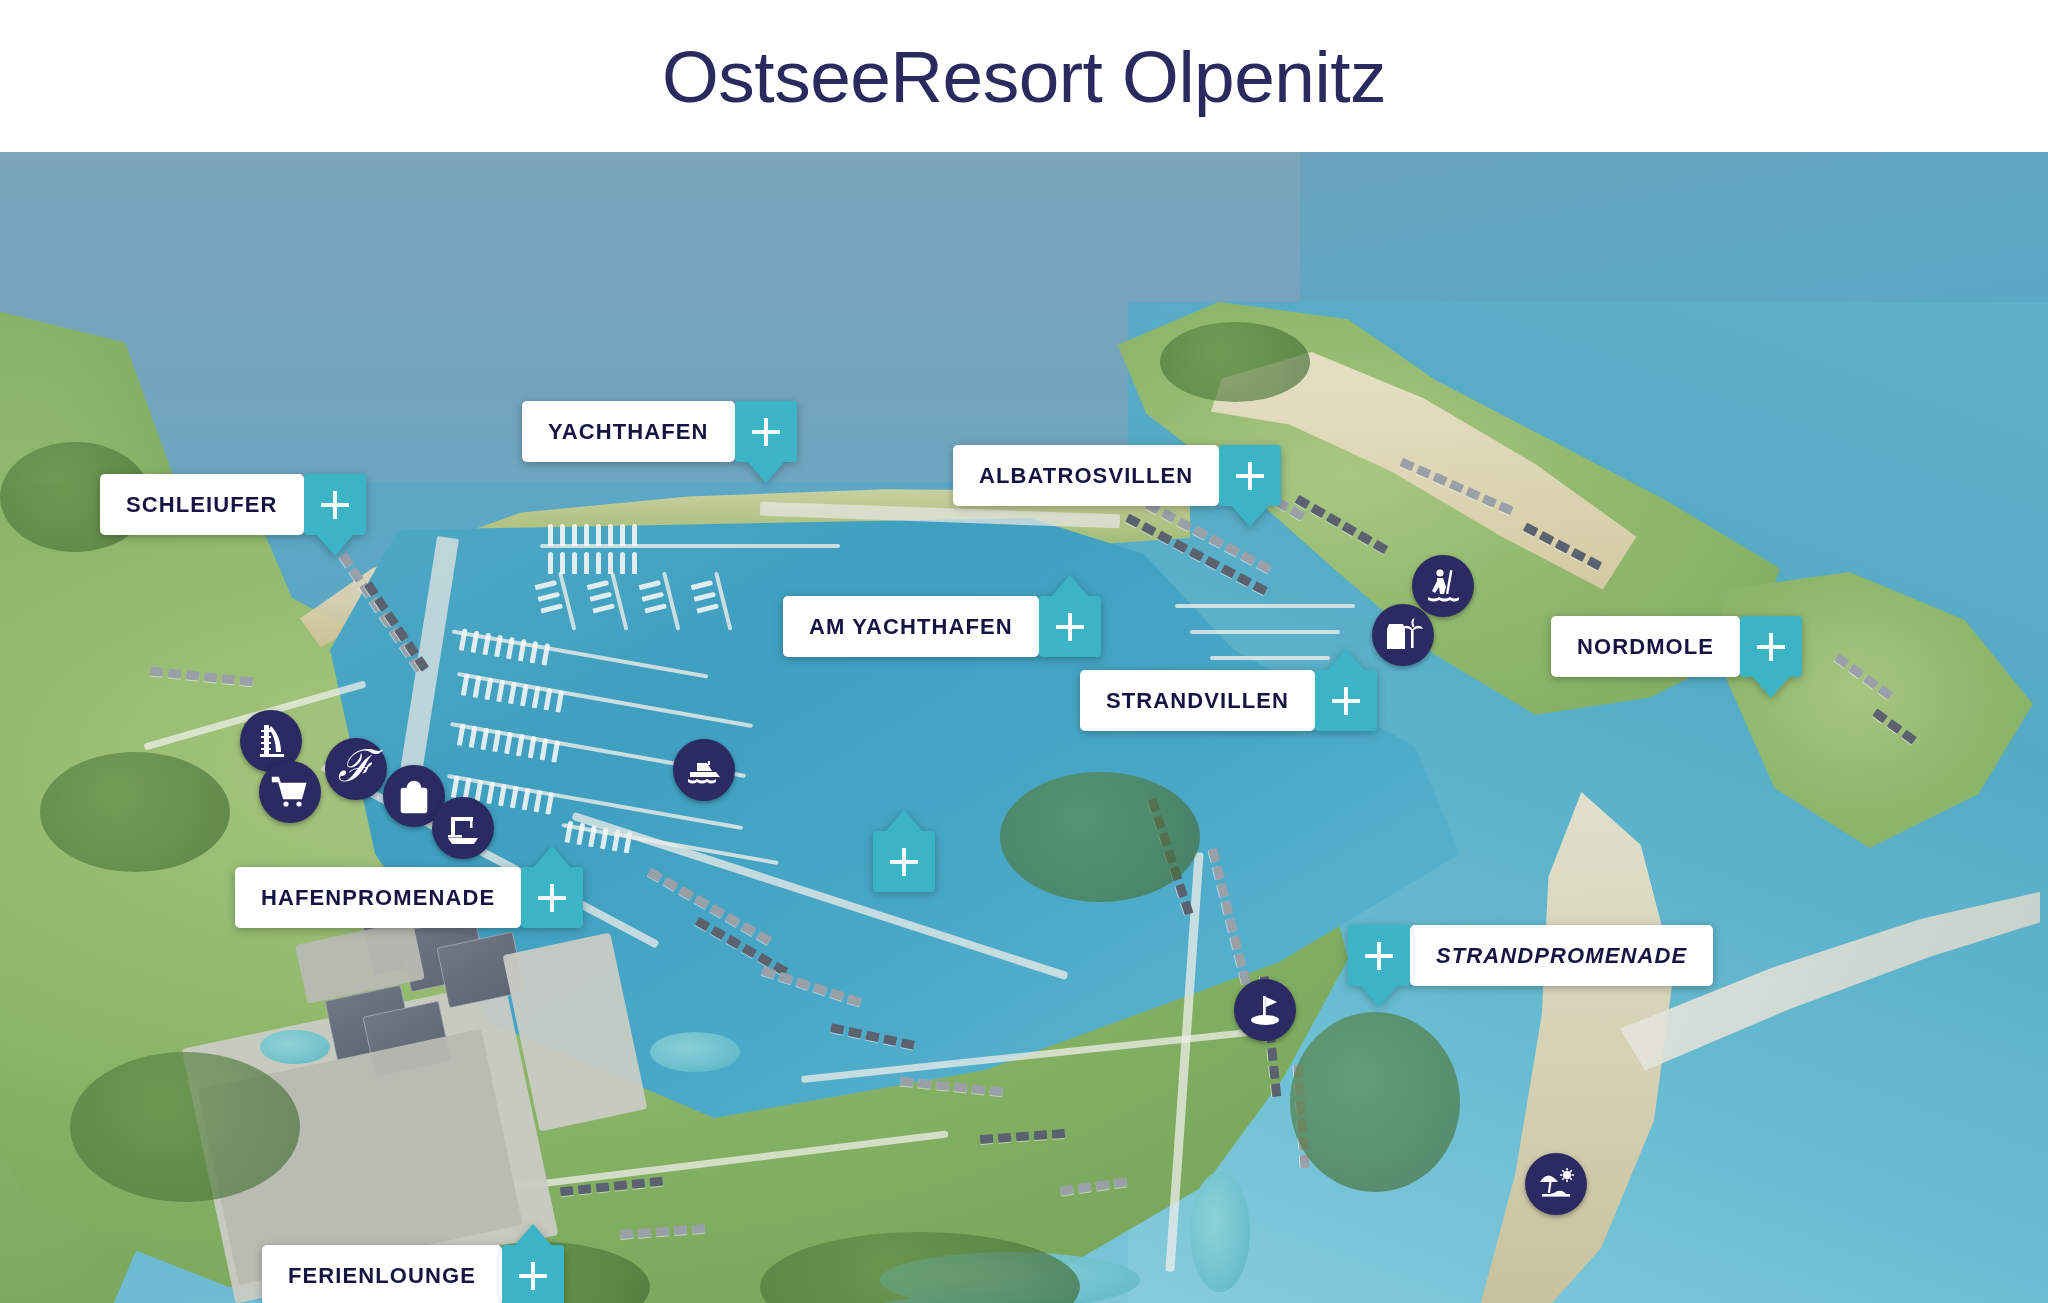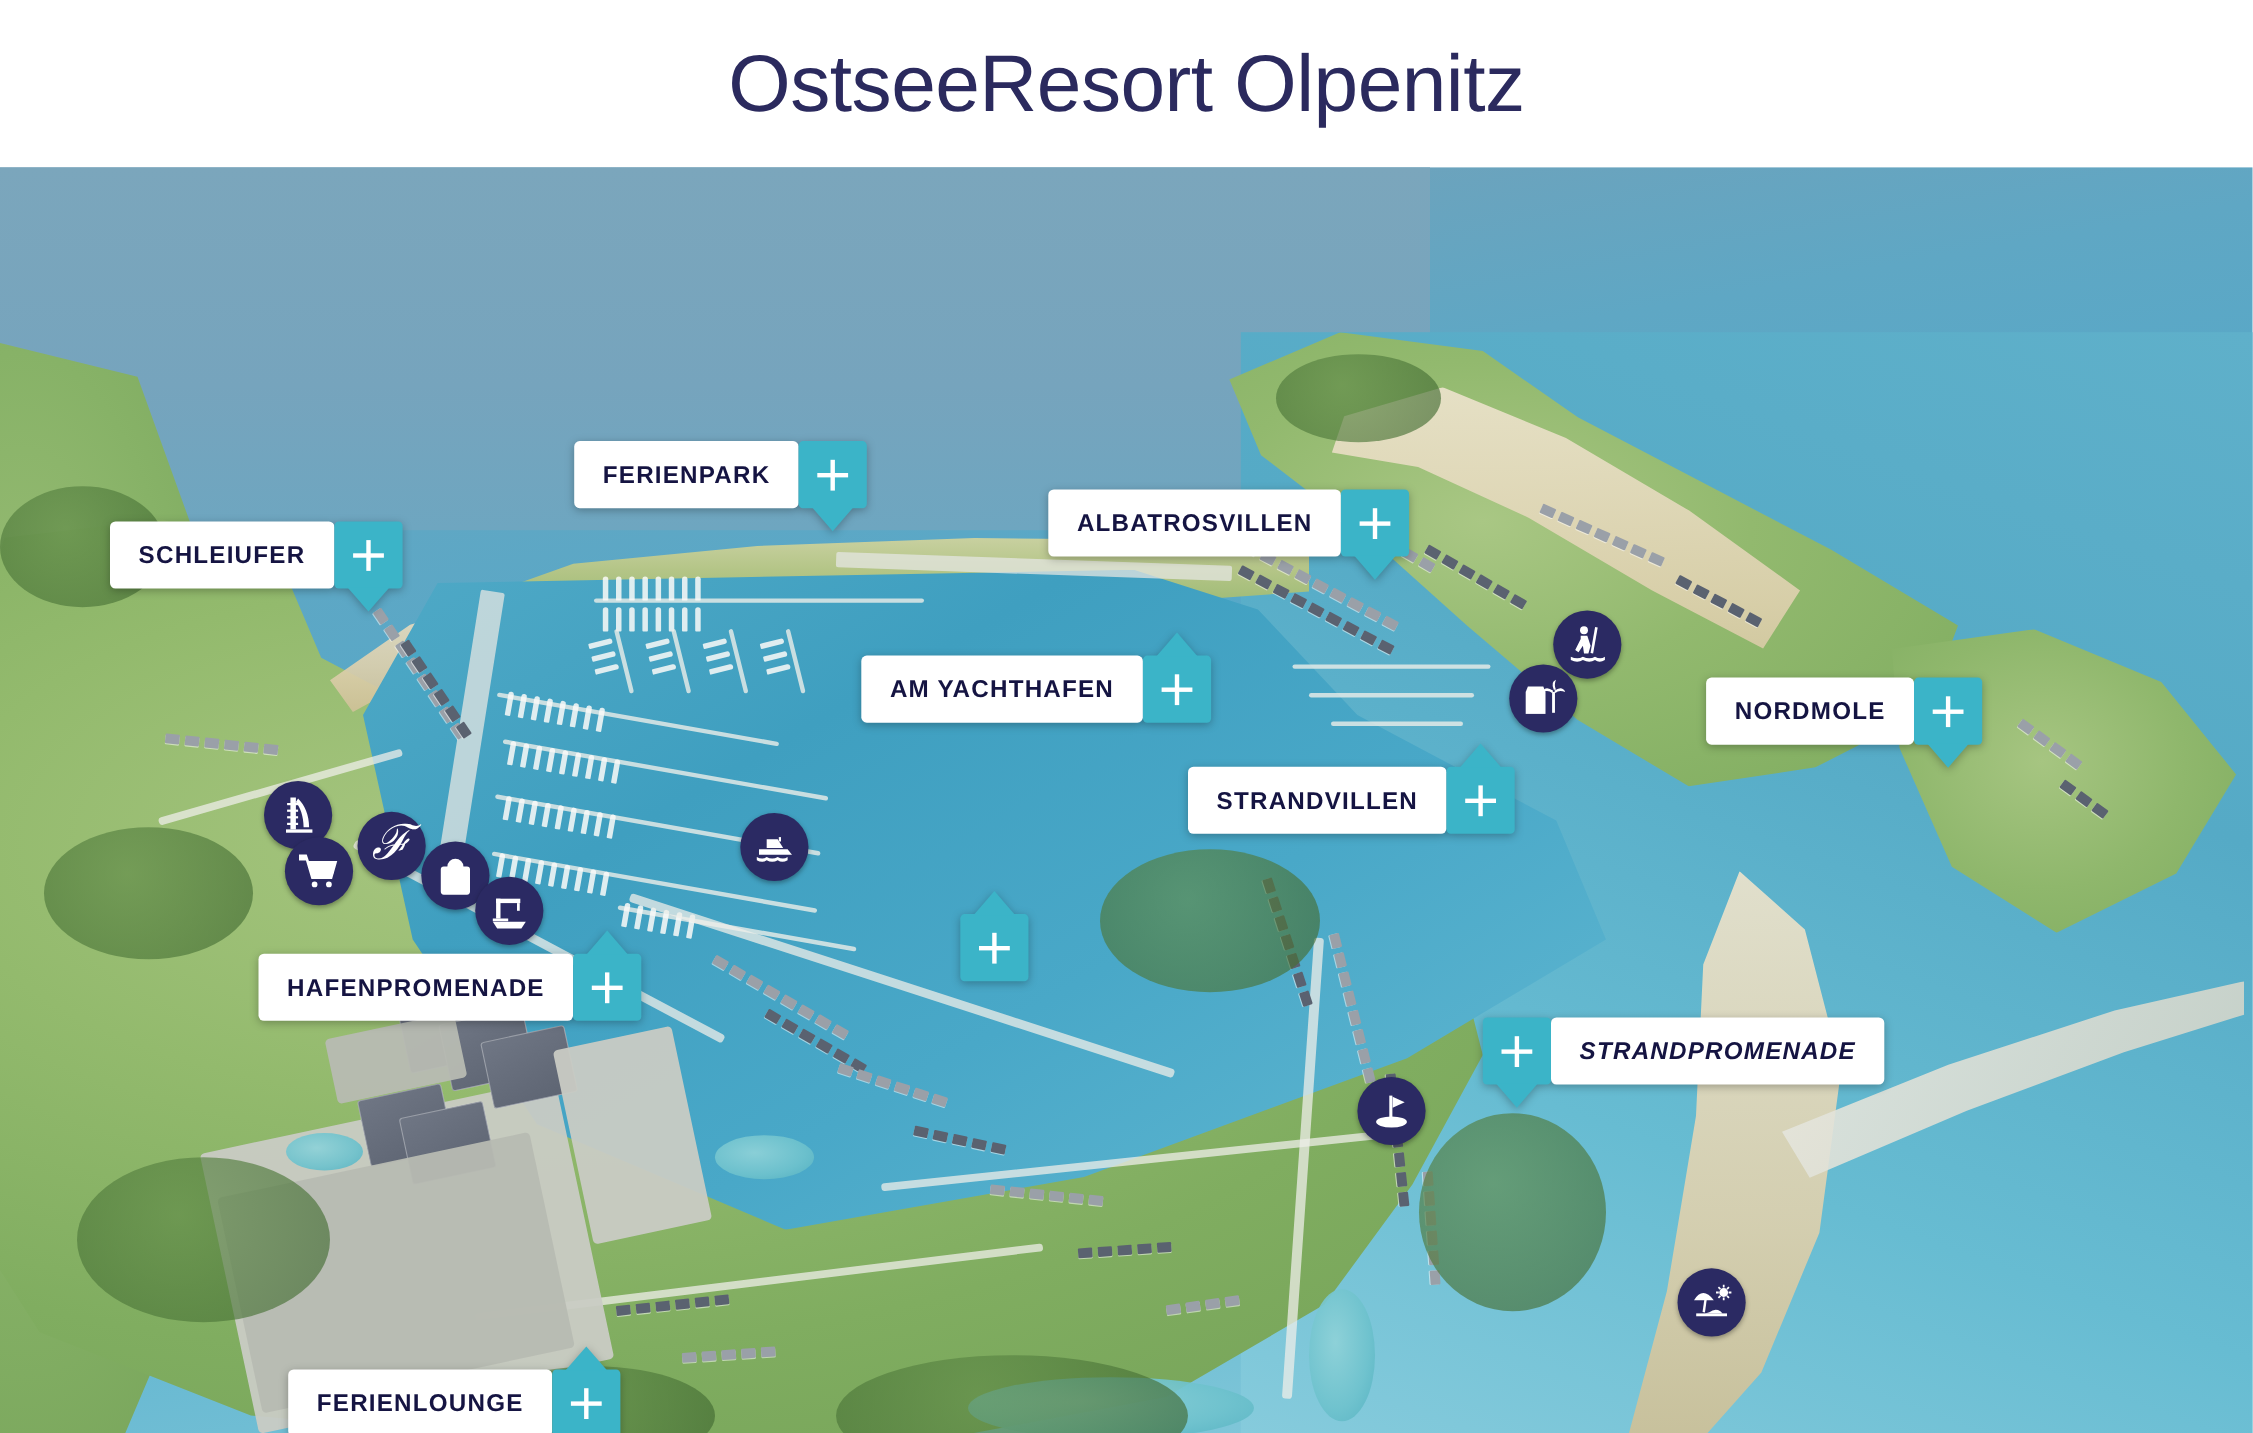--- a/index.html
+++ b/index.html
@@ -794,21 +794,21 @@
         <path d="M4 18 q8-13 18 0 Z"></path>
         <rect x="12.6" y="17" width="2.2" height="12" transform="rotate(8 13.7 23)"></rect>
         <circle cx="31" cy="11" r="4"></circle>
         <path d="M31 4 v2.5 M31 15.5 v2.5 M24 11 h2.5 M35.5 11 H38 M26.2 6.2 l1.8 1.8 M34 14 l1.8 1.8 M35.8 6.2 L34 8 M28 14 l-1.8 1.8" stroke="#fff" stroke-width="1.6" fill="none"></path>
         <path d="M18 29 q5-4 10-1 l2 2 h-16 Z"></path>
         <rect x="6" y="30" width="28" height="2.6"></rect>
       </svg>
     </div>
 
     <div class="pill tail-down" style="left:522px; top:249px;">
-      <div class="label">FERIENPARK</div>
+      <div class="label">YACHTHAFEN</div>
       <div class="plus">
           <span class="tail"></span>
         </div>
     </div>
 
     <div class="pill tail-down" style="left:953px; top:293px;">
       <div class="label">ALBATROSVILLEN</div>
       <div class="plus">
           <span class="tail"></span>
         </div>
@@ -829,21 +829,21 @@
         </div>
     </div>
 
     <div class="pill tail-up" style="left:783px; top:444px;">
       <div class="label">AM YACHTHAFEN</div>
       <div class="plus">
           <span class="tail"></span>
         </div>
     </div>
 
-    <div class="pill tail-up" style="left:1080px; top:545px;">
+    <div class="pill tail-up" style="left:1080px; top:518px;">
       <div class="label">STRANDVILLEN</div>
       <div class="plus">
           <span class="tail"></span>
         </div>
     </div>
 
     <div class="pill tail-up" style="left:873px; top:679px;">
       <div class="plus">
           <span class="tail"></span>
         </div>

